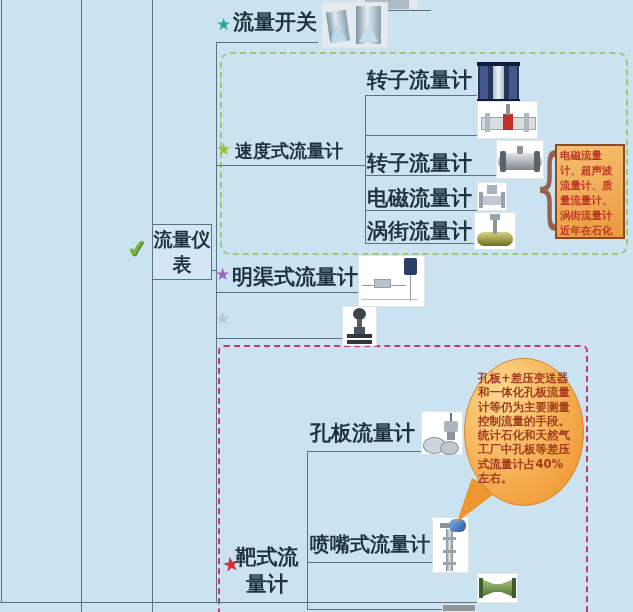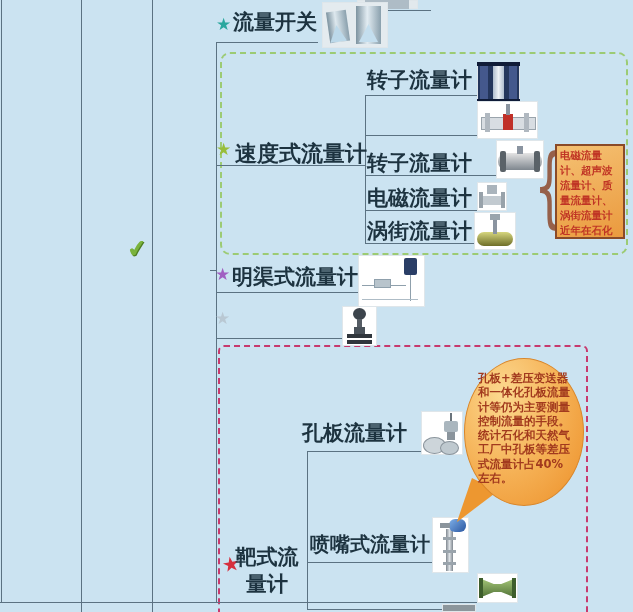--- a/index.html
+++ b/index.html
@@ -72,32 +72,35 @@
   <div class="hl" style="left:365px;top:175px;width:132px;"></div>
   <div class="hl" style="left:365px;top:210px;width:112px;"></div>
   <div class="hl" style="left:365px;top:243px;width:110px;"></div>
 
   <div class="vl" style="left:307px;top:451px;height:159px;"></div>
   <div class="hl" style="left:307px;top:451px;width:118px;"></div>
   <div class="hl" style="left:307px;top:562px;width:126px;"></div>
   <div class="hl" style="left:307px;top:609px;width:135px;"></div>
 
   <div class="check">✔</div>
+  <div class="rootbox">
+    <span>流量仪表</span>
+  </div>
 
   <span class="star" style="left:216px;top:16px;color:#2aa79f;">★</span>
   <div class="lbl" style="left:233px;top:8px;font-size:21px;">流量开关</div>
   <div class="img" style="left:322px;top:2px;width:66px;height:46px;background:#e4ebef;">
     <div class="p" style="left:6px;top:9px;width:20px;height:31px;background:linear-gradient(90deg,#7d93a0,#dde8ee 42%,#8aa0ad);transform:rotate(-8deg);"></div>
     <div class="p" style="left:34px;top:4px;width:25px;height:38px;background:linear-gradient(90deg,#7d93a0,#e2ecf2 45%,#8aa0ad);"></div>
     <div class="p" style="left:7px;top:23px;width:17px;height:17px;background:#bcd9ea;clip-path:polygon(50% 0,100% 100%,0 100%);transform:rotate(-8deg);"></div>
     <div class="p" style="left:37px;top:22px;width:19px;height:18px;background:#c4deee;clip-path:polygon(50% 0,100% 100%,0 100%);"></div>
   </div>
 
   <span class="star" style="left:216px;top:141px;color:#98bd3a;">★</span>
-  <div class="lbl" style="left:235px;top:139px;font-size:22px;">速度式流量计</div>
+  <div class="lbl" style="left:235px;top:139px;font-size:18px;">速度式流量计</div>
 
   <div class="lbl" style="left:367px;top:66px;font-size:21px;">转子流量计</div>
   <div class="img" style="left:477px;top:62px;width:43px;height:41px;background:#24365c;">
     <div class="p" style="left:3px;top:4px;width:8px;height:33px;background:#44588c;"></div>
     <div class="p" style="left:32px;top:4px;width:8px;height:33px;background:#44588c;"></div>
     <div class="p" style="left:16px;top:3px;width:11px;height:35px;background:linear-gradient(90deg,#aebccd,#eef2f6,#aebccd);"></div>
     <div class="p" style="left:0;top:0;width:43px;height:4px;background:#101c38;"></div>
     <div class="p" style="left:0;top:37px;width:43px;height:4px;background:#101c38;"></div>
   </div>
 
@@ -150,21 +153,21 @@
     <div class="p" style="left:11px;top:2px;width:13px;height:12px;border-radius:50%;background:#3c444c;"></div>
     <div class="p" style="left:15px;top:13px;width:5px;height:9px;background:#555c64;"></div>
     <div class="p" style="left:12px;top:21px;width:11px;height:8px;background:#4a525a;"></div>
     <div class="p" style="left:5px;top:28px;width:25px;height:4px;background:#30363c;"></div>
     <div class="p" style="left:5px;top:34px;width:25px;height:4px;background:#30363c;"></div>
   </div>
 
   <span class="star" style="left:222px;top:556px;color:#d6303e;font-size:20px;transform:rotate(-10deg);">★</span>
   <div class="lbl wrap" style="left:234px;top:544px;width:66px;font-size:21px;line-height:27px;text-align:center;">靶式流量计</div>
 
-  <div class="lbl" style="left:302px;top:419px;font-size:21px;">孔板流量计</div>
+  <div class="lbl" style="left:310px;top:419px;font-size:21px;">孔板流量计</div>
   <div class="img" style="left:421px;top:411px;width:42px;height:44px;">
     <div class="p" style="left:2px;top:26px;width:21px;height:15px;border-radius:50%;background:#cdd5da;border:1px solid #8a949c;"></div>
     <div class="p" style="left:19px;top:30px;width:17px;height:12px;border-radius:50%;background:#bfc9cf;border:1px solid #8a949c;"></div>
     <div class="p" style="left:29px;top:2px;width:2px;height:9px;background:#6a747c;"></div>
     <div class="p" style="left:23px;top:10px;width:14px;height:11px;background:#aab6be;border-radius:2px;"></div>
     <div class="p" style="left:26px;top:21px;width:8px;height:8px;background:#8a949c;"></div>
   </div>
 
   <div class="lbl" style="left:310px;top:531px;font-size:20px;">喷嘴式流量计</div>
   <div class="img" style="left:432px;top:517px;width:37px;height:56px;">

